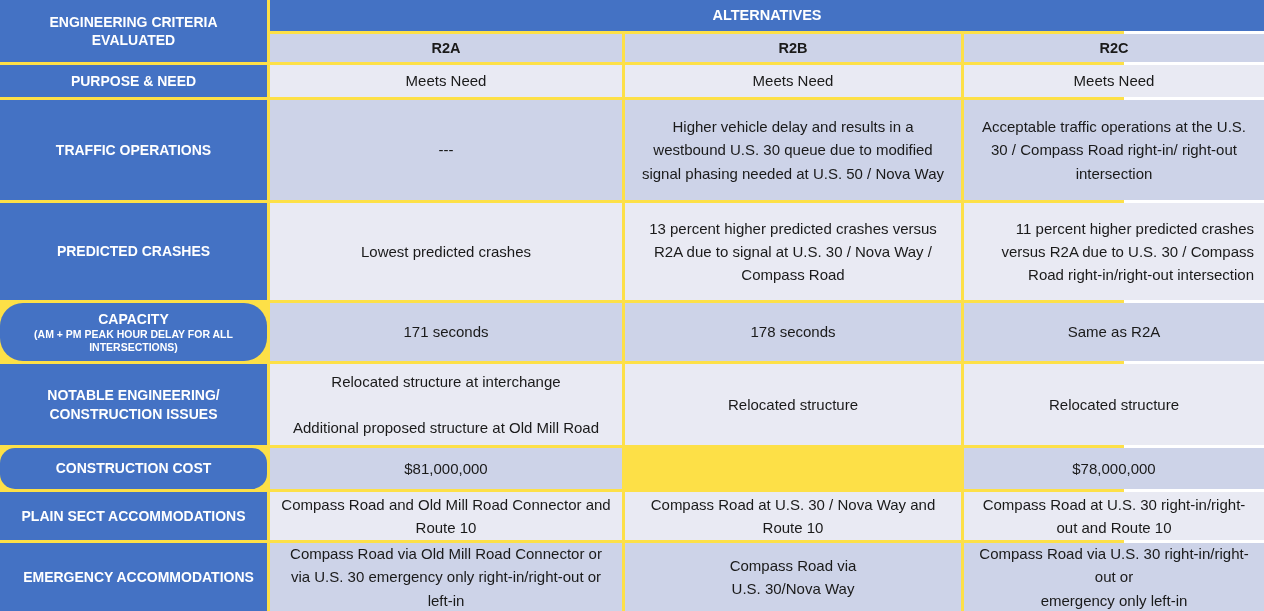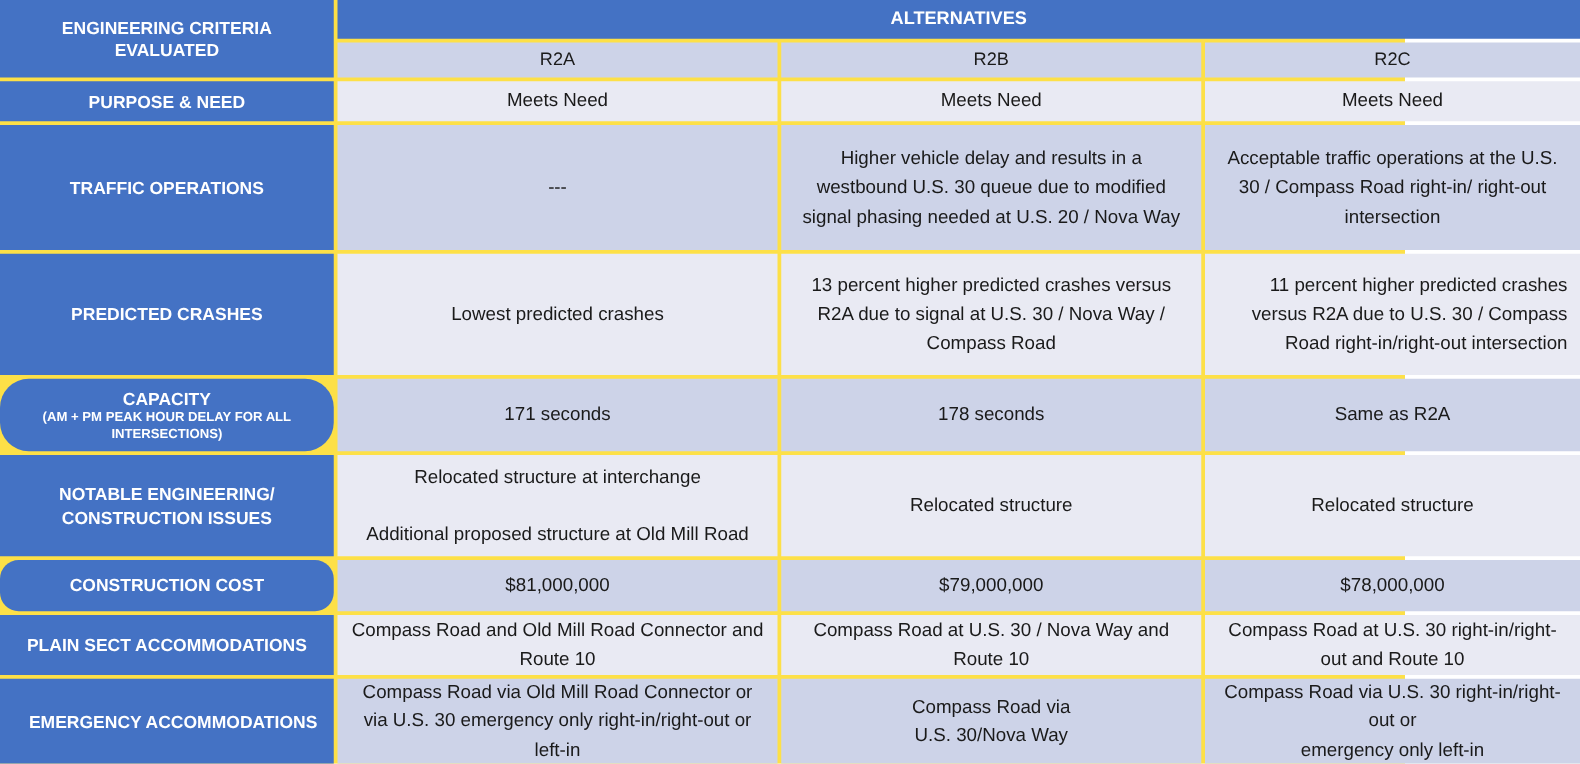--- a/index.html
+++ b/index.html
@@ -39,21 +39,21 @@
   .band-dark  { background: #cdd3e8; }
   .band-light { background: #e9eaf3; }
   .data {
     color: #1a1a1a;
     font-size: 15px;
     line-height: 1.55;
     white-space: pre-line;
   }
   .alt-sub {
     color: #1a1a1a;
-    font-weight: normal;
+    font-weight: bold;
     font-size: 14.5px;
   }
   .criteria-header {
     grid-column: 1;
     grid-row: 1 / span 2;
     white-space: pre-line;
   }
   .alts-header {
     grid-column: 2 / span 3;
     grid-row: 1;
@@ -87,21 +87,21 @@
   </div>
   <div class="cell band-light data" style="grid-column:2;grid-row:3;">Meets Need</div>
   <div class="cell band-light data" style="grid-column:3;grid-row:3;">Meets Need</div>
   <div class="cell band-light data" style="grid-column:4;grid-row:3;">Meets Need</div>
 
   <div class="cell blue row-label" style="grid-row:4;">
     <span>TRAFFIC OPERATIONS</span>
 
   </div>
   <div class="cell band-dark data" style="grid-column:2;grid-row:4;">---</div>
-  <div class="cell band-dark data" style="grid-column:3;grid-row:4;">Higher vehicle delay and results in a westbound U.S. 30 queue due to modified signal phasing needed at U.S. 20 / Nova Way</div>
+  <div class="cell band-dark data" style="grid-column:3;grid-row:4;">Higher vehicle delay and results in a westbound U.S. 30 queue due to modified signal phasing needed at U.S. 50 / Nova Way</div>
   <div class="cell band-dark data" style="grid-column:4;grid-row:4;">Acceptable traffic operations at the U.S. 30 / Compass Road right-in/ right-out intersection</div>
 
   <div class="cell band-light data" style="grid-column:2;grid-row:5;">Lowest predicted crashes</div>
   <div class="cell blue row-label" style="grid-row:5;">
     <span>PREDICTED CRASHES</span>
 
   </div>
   <div class="cell band-light data" style="grid-column:3;grid-row:5;">13 percent higher predicted crashes versus R2A due to signal at U.S. 30 / Nova Way / Compass Road</div>
   <div class="cell band-light data" style="grid-column:4;grid-row:5;text-align:right;">11 percent higher predicted crashes versus R2A due to U.S. 30 / Compass Road right-in/right-out intersection</div>
 
@@ -121,21 +121,20 @@
 
 Additional proposed structure at Old Mill Road</div>
   <div class="cell band-light data" style="grid-column:3;grid-row:7;">Relocated structure</div>
   <div class="cell band-light data" style="grid-column:4;grid-row:7;">Relocated structure</div>
 
   <div class="cell blue row-label" style="grid-row:8;border-radius:15px;">
     <span>CONSTRUCTION COST</span>
 
   </div>
   <div class="cell band-dark data" style="grid-column:2;grid-row:8;">$81,000,000</div>
-  <div class="cell band-dark data" style="grid-column:3;grid-row:8;">$79,000,000</div>
   <div class="cell band-dark data" style="grid-column:4;grid-row:8;">$78,000,000</div>
 
   <div class="cell blue row-label" style="grid-row:9;">
     <span>PLAIN SECT ACCOMMODATIONS</span>
 
   </div>
   <div class="cell band-light data" style="grid-column:2;grid-row:9;">Compass Road and Old Mill Road Connector and Route 10</div>
   <div class="cell band-light data" style="grid-column:3;grid-row:9;">Compass Road at U.S. 30 / Nova Way and Route 10</div>
   <div class="cell band-light data" style="grid-column:4;grid-row:9;">Compass Road at U.S. 30 right-in/right-out and Route 10</div>
 

